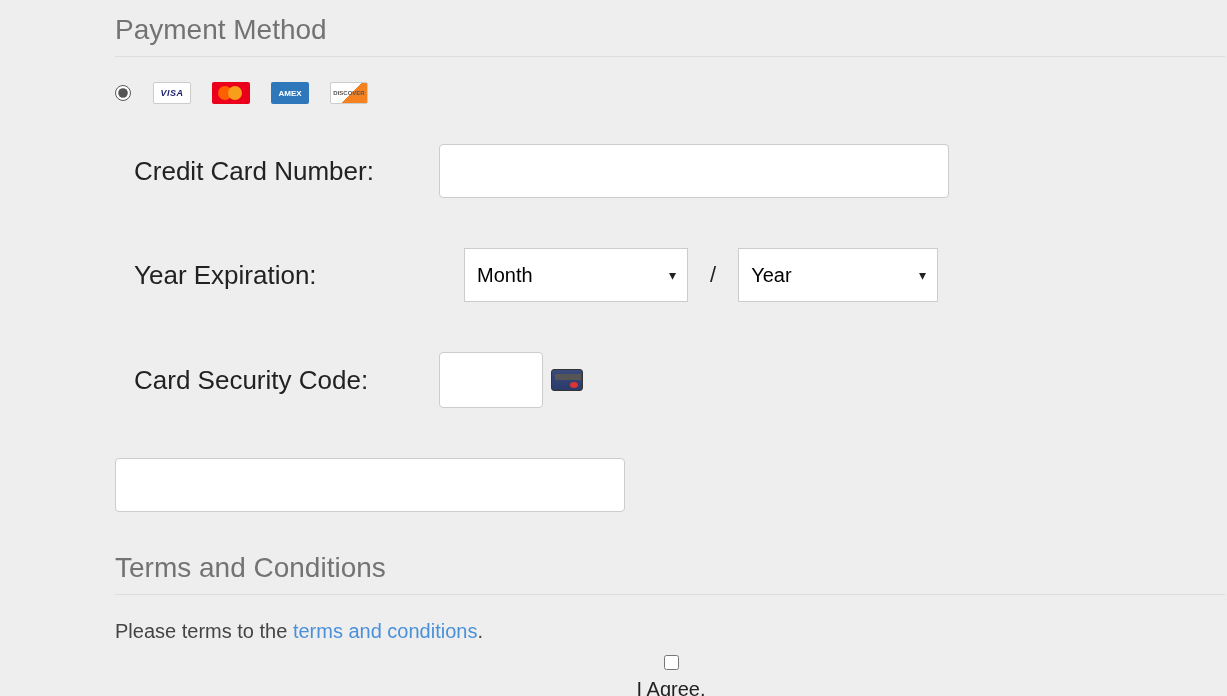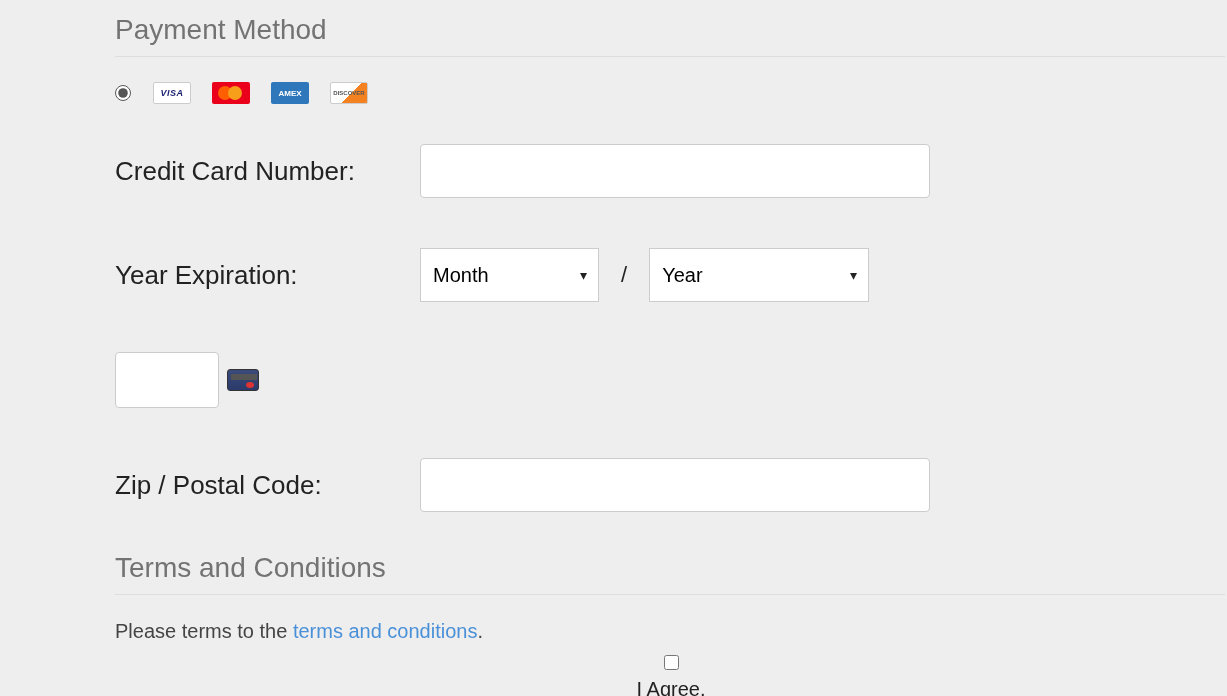--- a/index.html
+++ b/index.html
@@ -61,20 +61,21 @@
   }
   .form-row {
     display: flex;
     align-items: center;
     margin-bottom: 50px;
   }
   .form-row .label {
     width: 305px;
     font-size: 26px;
     font-weight: 400;
+    margin-left: 19px;
   }
   .text-input {
     height: 54px;
     border: 1px solid #ccc;
     border-radius: 4px;
     background: #fff;
     font-size: 18px;
     padding: 0 12px;
   }
   .wide { width: 510px; }
@@ -95,22 +96,22 @@
   .select-wrap::after {
     content: "▾";
     position: absolute;
     right: 12px;
     top: 50%;
     transform: translateY(-50%);
     font-size: 14px;
     color: #222;
     pointer-events: none;
   }
-  .month { width: 179px; }
-  .year { width: 220px; }
+  .month { width: 224px; margin-left: 25px; }
+  .year { width: 200px; }
   .exp-slash {
     font-size: 22px;
     margin: 0 22px;
   }
   .cvc-hint {
     width: 32px; height: 22px;
     background: linear-gradient(#3a4a7a,#2a3a6a);
     border: 1px solid #333;
     border-radius: 3px;
     margin-left: 8px;
@@ -180,26 +181,26 @@
   </span>
   <span class="exp-slash">/</span>
   <span class="select-wrap">
     <select class="select year">
       <option>Year</option>
     </select>
   </span>
 </div>
 
 <div class="form-row">
+  <div class="label">Card Security Code:</div>
   <input type="text" class="text-input cvc-input" value="" style="">
   <div class="cvc-hint"></div>
 </div>
 
 <div class="form-row" style="margin-bottom:40px">
-  <div class="label">Zip / Postal Code:</div>
   <input type="text" class="text-input wide" value="" style="">
 </div>
 
 <h2 class="section-title terms-heading">Terms and Conditions</h2>
 <hr class="section-divider">
 
 <div class="agree-row">
   <span>Please terms to the </span><a href="#">terms and conditions</a><span>.</span>
 </div>
 

